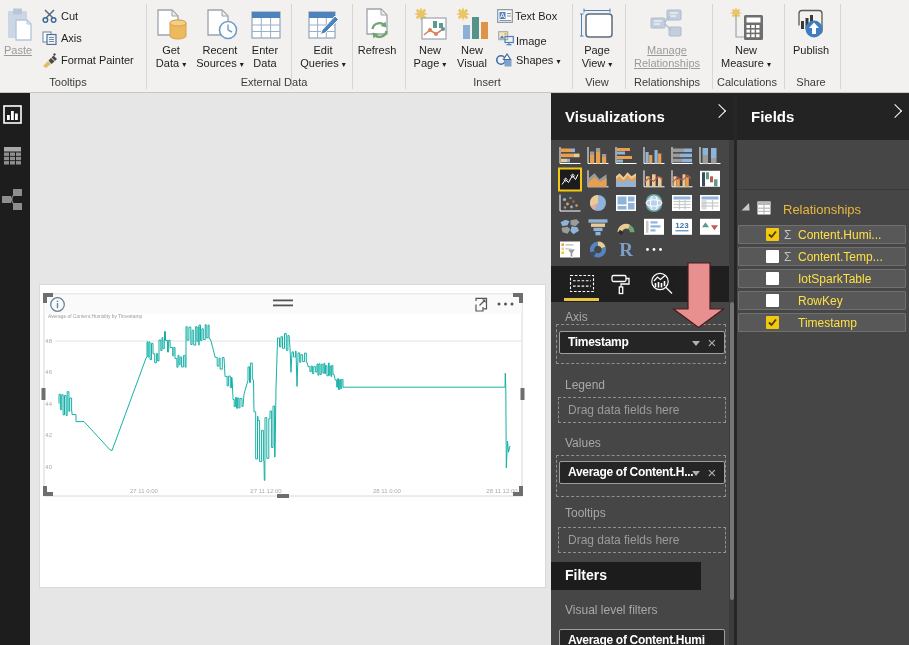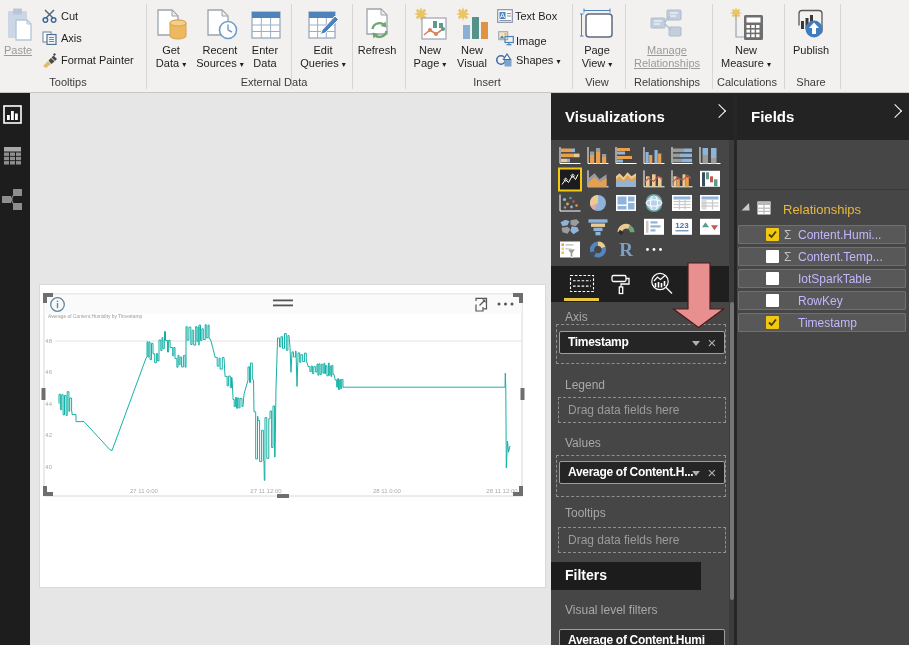--- a/index.html
+++ b/index.html
@@ -36,21 +36,21 @@
   border:1px dashed #8f8f8f; color:#9b9b9b; font-size:12px; line-height:24px;
   padding-left:9px; }
 .dashwell { position:absolute; left:5px; width:170px; border:1px dashed #8f8f8f; }
 .frow { position:absolute; left:1px; width:168px; height:19px; background:#585858;
   border:1px solid #707070; border-radius:1px; }
 .frow .cb { position:absolute; left:27px; top:2.5px; width:13px; height:13px;
   background:#fff; border-radius:1px; }
 .frow .cb.on { background:#f2c811; }
 .frow .cb.on svg { position:absolute; left:1px; top:1px; }
 .frow .sig { position:absolute; left:45px; top:2px; color:#c0c0c0; font-size:12px; }
-.frow .fn { position:absolute; left:59px; top:2.5px; color:#c4b5fd; font-size:12px; white-space:nowrap; }
+.frow .fn { position:absolute; left:59px; top:2.5px; color:#fde047; font-size:12px; white-space:nowrap; }
 </style>
 </head>
 <body>
 <div id="ribbon">
 
   <div class="sep" style="left:146px"></div>
   <div class="sep" style="left:291px"></div>
   <div class="sep" style="left:352px"></div>
   <div class="sep" style="left:405px"></div>
   <div class="sep" style="left:572px"></div>

